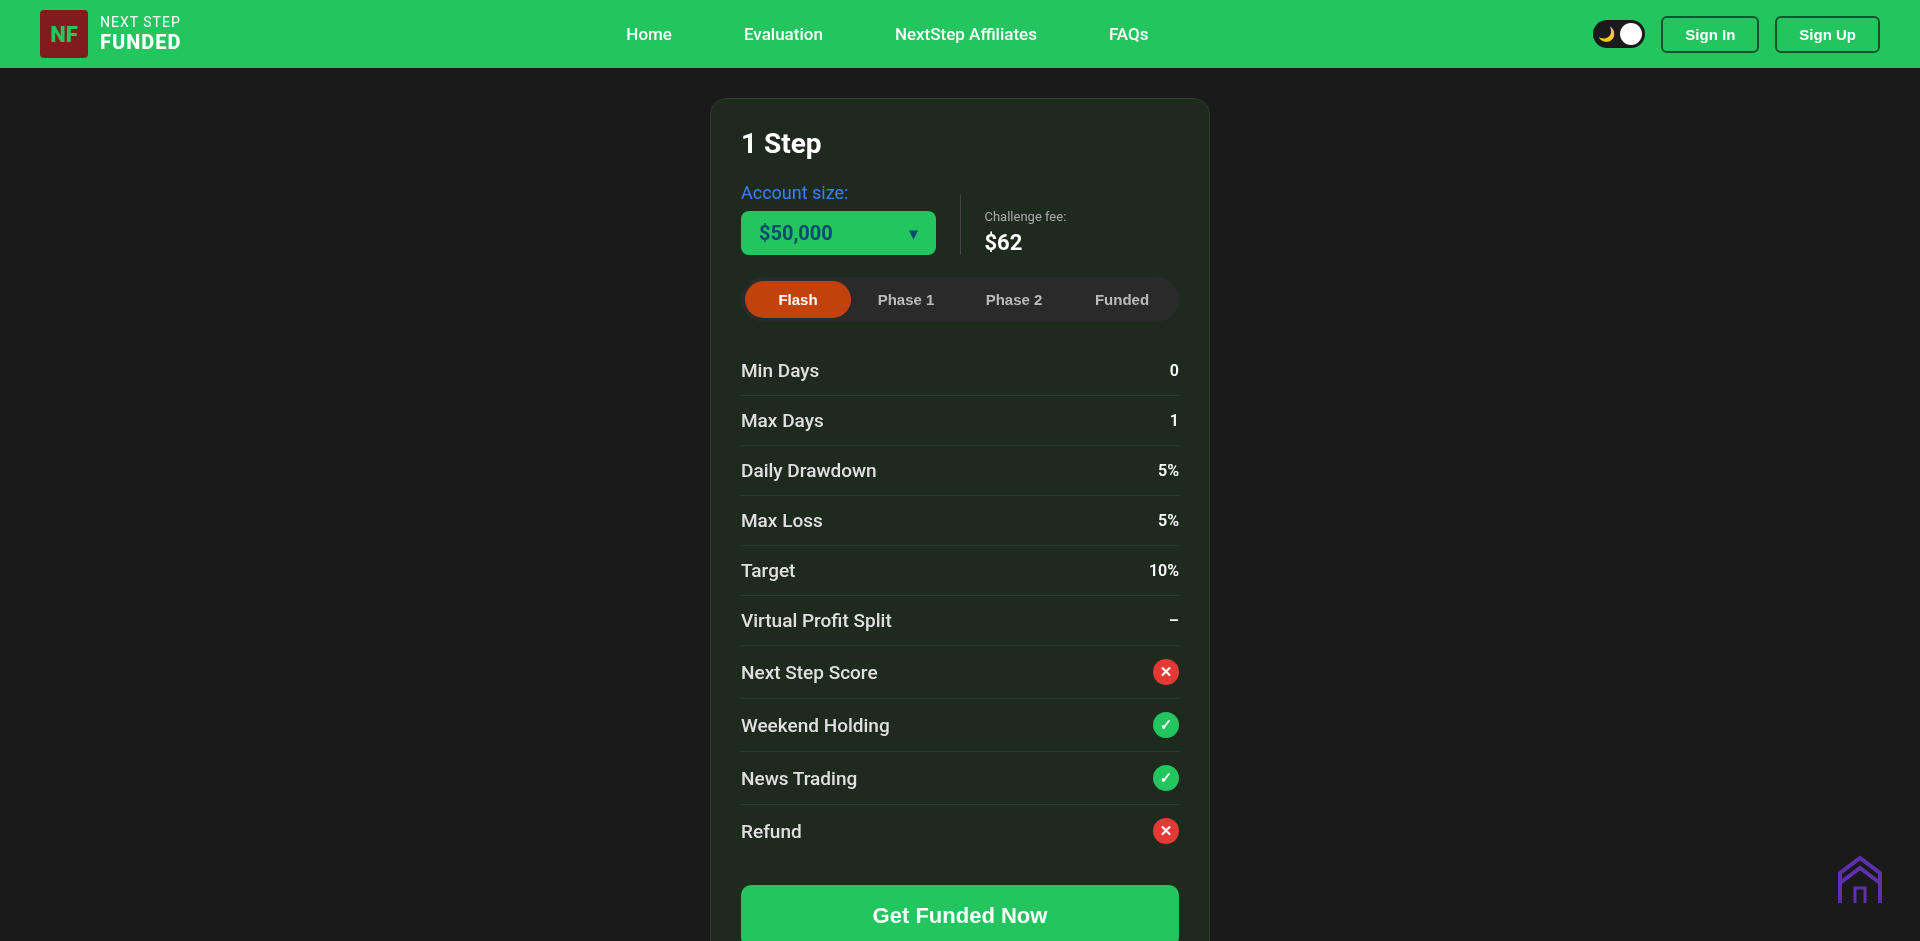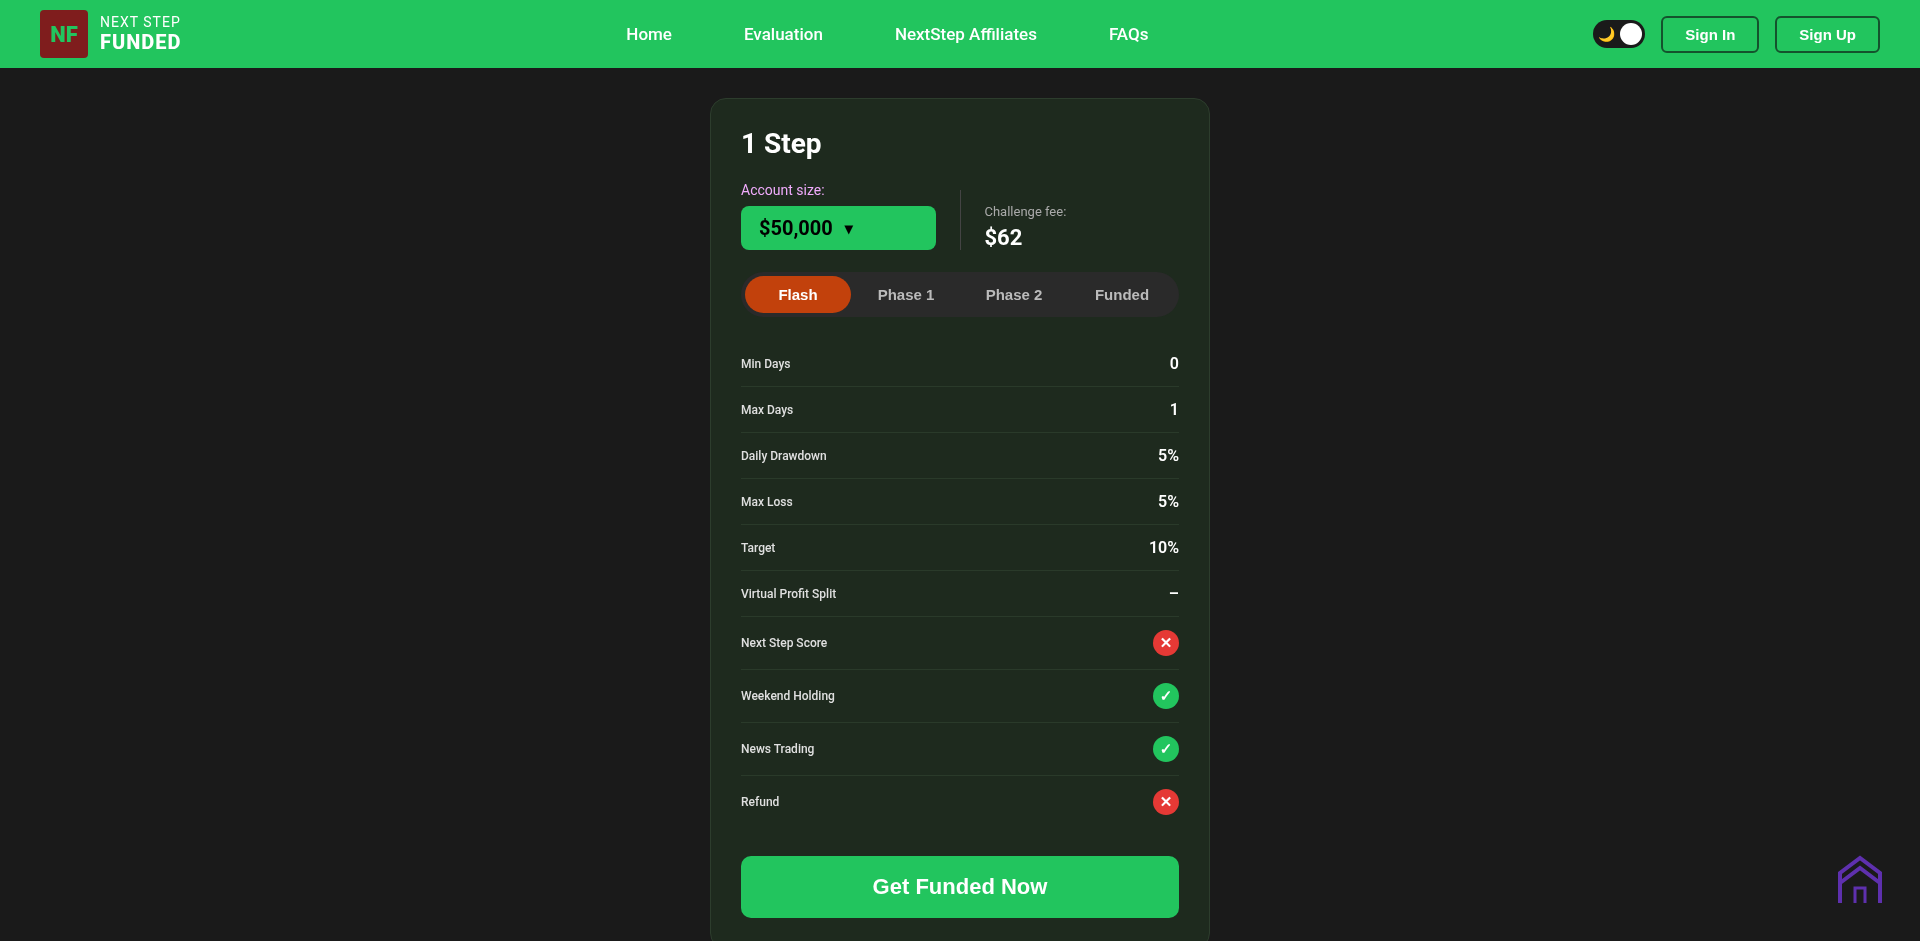--- a/index.html
+++ b/index.html
@@ -154,38 +154,39 @@
       align-items: flex-end;
       gap: 0;
       margin-bottom: 22px;
     }
 
     .account-left {
       flex: 1;
     }
 
     .account-label {
-      font-size: 14px;
-      color: #f0abfc;
+      font-size: 18px;
+      color: #3b82f6;
       margin-bottom: 8px;
     }
 
     .account-select {
       background: #22c55e;
-      color: #000000;
+      color: #0c4a6e;
       border: none;
       border-radius: 8px;
       padding: 10px 18px;
       font-size: 20px;
       font-weight: 700;
       cursor: pointer;
       display: flex;
       align-items: center;
       gap: 12px;
       min-width: 150px;
+      justify-content: space-between;
     }
 
     .account-select .chevron {
       font-size: 16px;
     }
 
     .divider-v {
       width: 1px;
       background: #444;
       height: 60px;
@@ -247,21 +248,21 @@
       align-items: center;
       padding: 13px 0;
       border-bottom: 1px solid #2a3a2a;
     }
 
     .data-row:last-child {
       border-bottom: none;
     }
 
     .row-label {
-      font-size: 12px;
+      font-size: 19px;
       font-weight: 500;
       color: #e0e0e0;
     }
 
     .row-value {
       font-size: 16px;
       font-weight: 600;
       color: white;
     }
 

